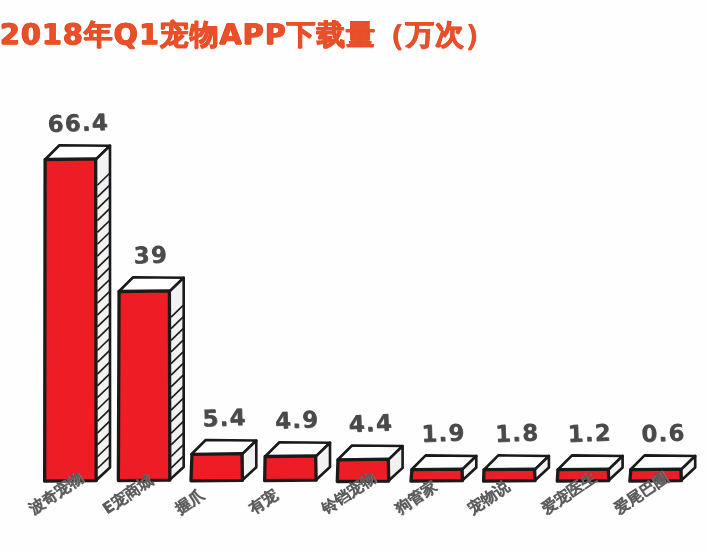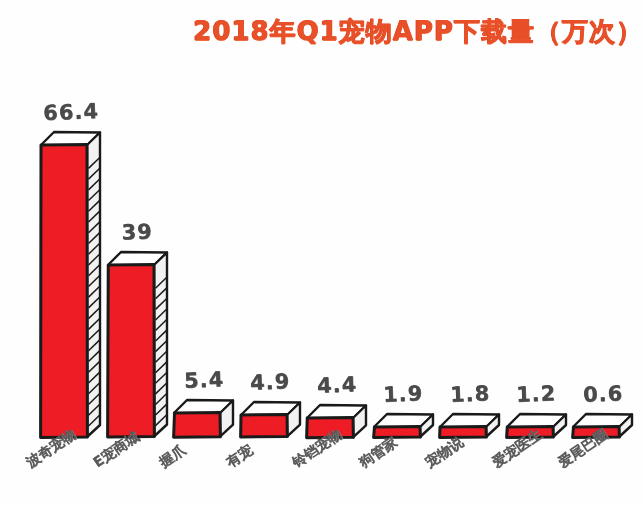--- a/index.html
+++ b/index.html
@@ -18,21 +18,21 @@
     position: relative;
     width: 643px;
     height: 506px;
     background: #fefefe;
   }
   .chart-title {
     position: absolute;
     top: 14px;
     left: 0;
     width: 643px;
-    text-align: right;
+    text-align: left;
     font-family: "DejaVu Sans", sans-serif;
     font-size: 26px;
     font-weight: bold;
     letter-spacing: 1px;
     color: #e8502a;
     white-space: nowrap;
     text-shadow: 0.6px 0 0 #e8502a, -0.6px 0 0 #e03a18, 0 0.5px 0 #ef6a3c;
   }
   .plot {
     position: absolute;

